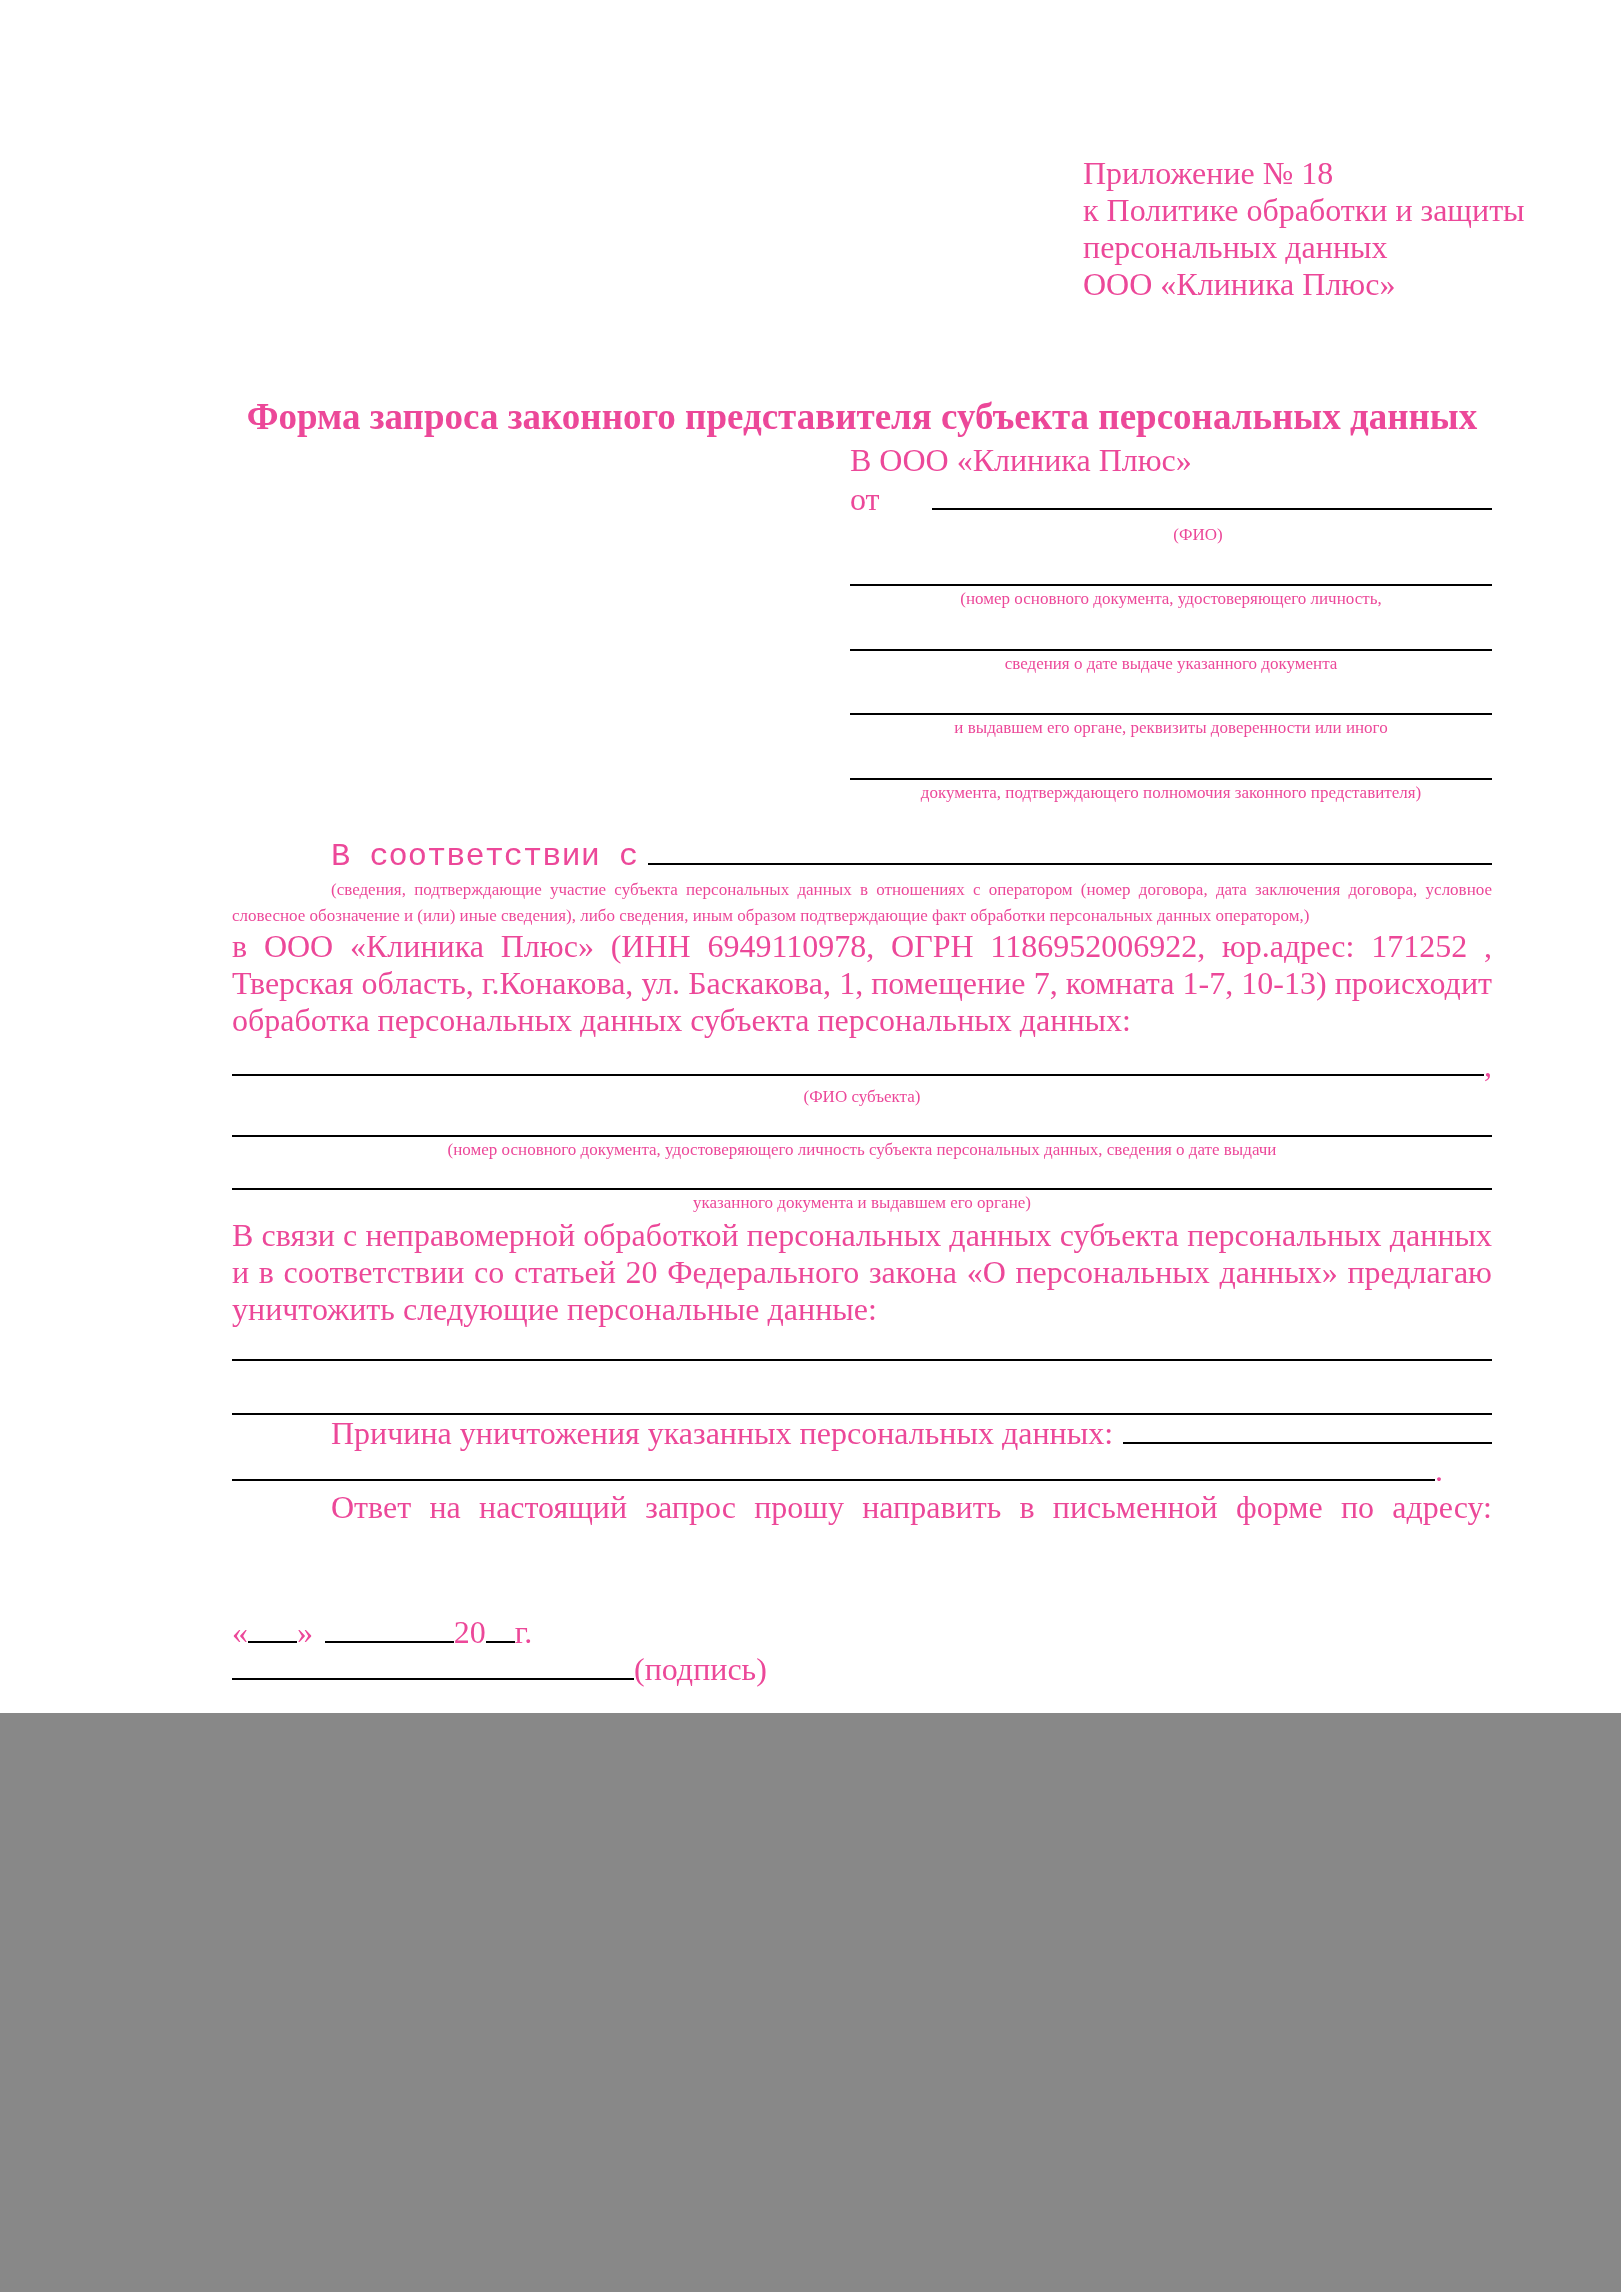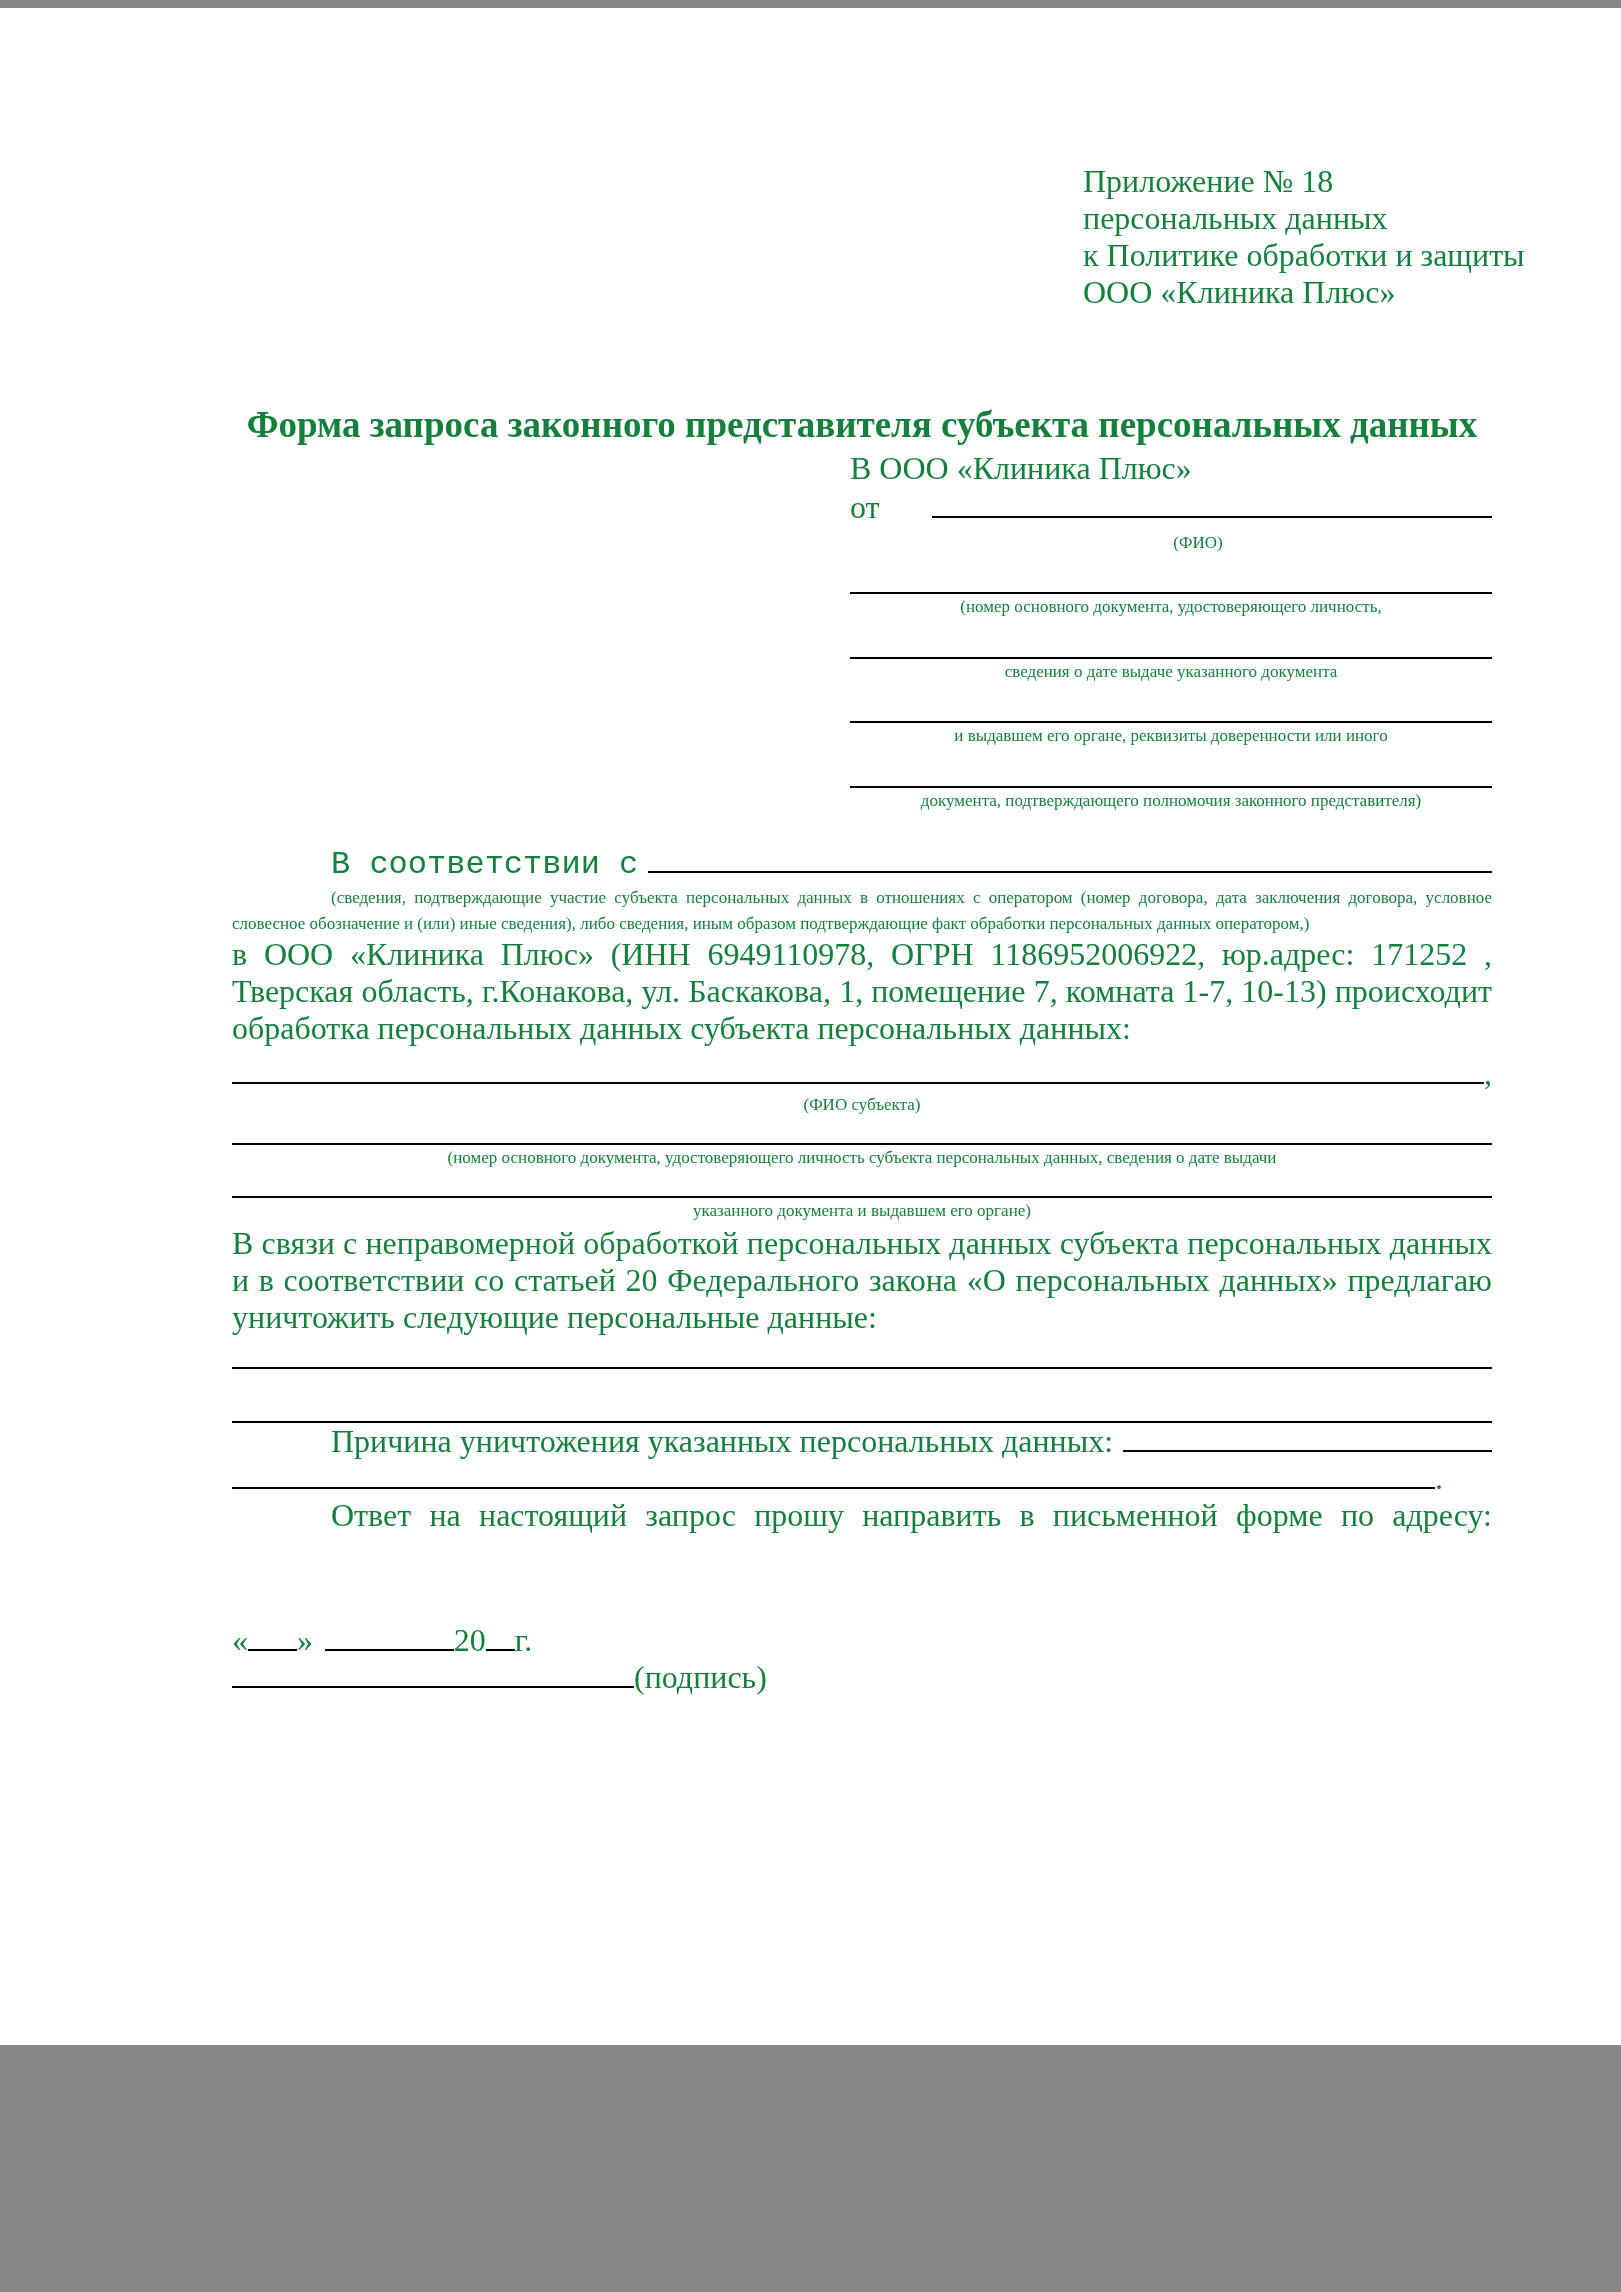--- a/index.html
+++ b/index.html
@@ -1,24 +1,24 @@
 <!DOCTYPE html>
 <html lang="ru"><head>
 <meta charset="utf-8">
 <title>Форма запроса</title>
 <style>
   * { margin: 0; padding: 0; box-sizing: border-box; }
   html, body { background: #888; }
   .page {
     position: relative;
     width: 1621px;
-    height: 2037px;
-    margin: 8px auto;
+    height: 1713px;
+    margin: 0 auto;
     background: #ffffff;
-    color: #15803d;
+    color: #ec4899;
     font-family: "Liberation Serif", "DejaVu Serif", serif;
     font-size: 32px;
     line-height: 37px;
     padding: 155px 129px 0 232px;
     overflow: hidden;
   }
 
   
   .hdr { margin-left: 851px; }
   .hdr div { white-space: nowrap; }
@@ -105,22 +105,22 @@
   .bl.w30  { width: 29px; }
   .bl.w410 { width: 402px; }
 </style>
 </head>
 <body>
 
 <div class="page">
 
   <div class="hdr">
     <div>Приложение № 18</div>
+    <div>к Политике обработки и защиты</div>
     <div>персональных данных</div>
-    <div>к Политике обработки и защиты</div>
     <div>ООО «Клиника Плюс»</div>
   </div>
 
   <div class="title">
     <div>Форма запроса законного представителя субъекта персональных данных</div>
   </div>
 
   <div class="addr">
     <div class="addr-org">В ООО «Клиника Плюс»</div>
 

